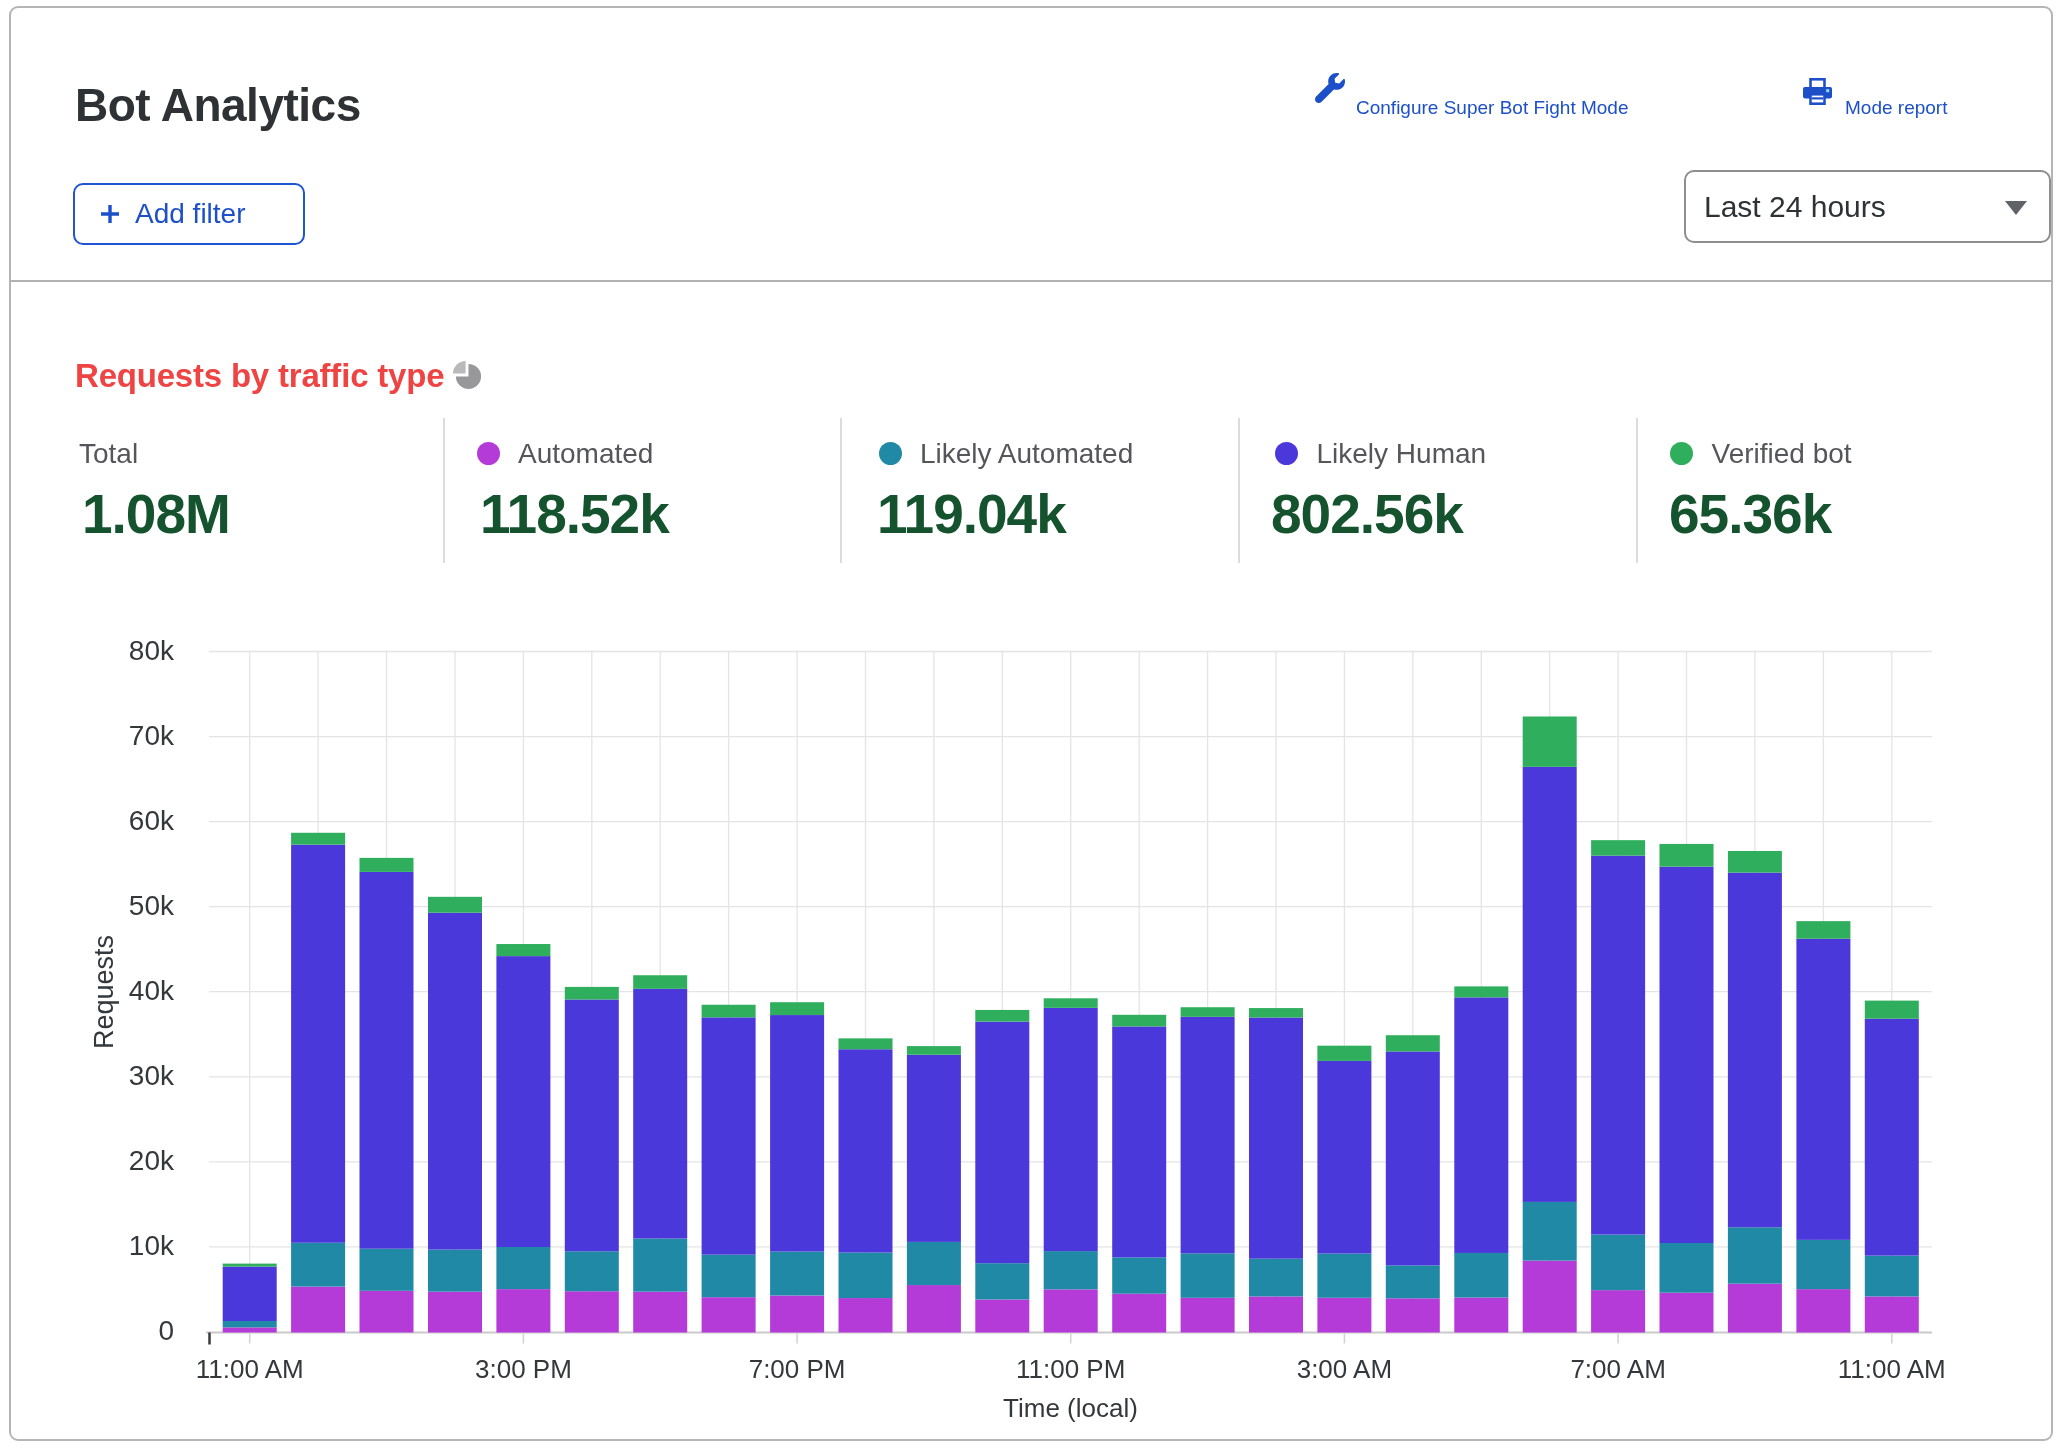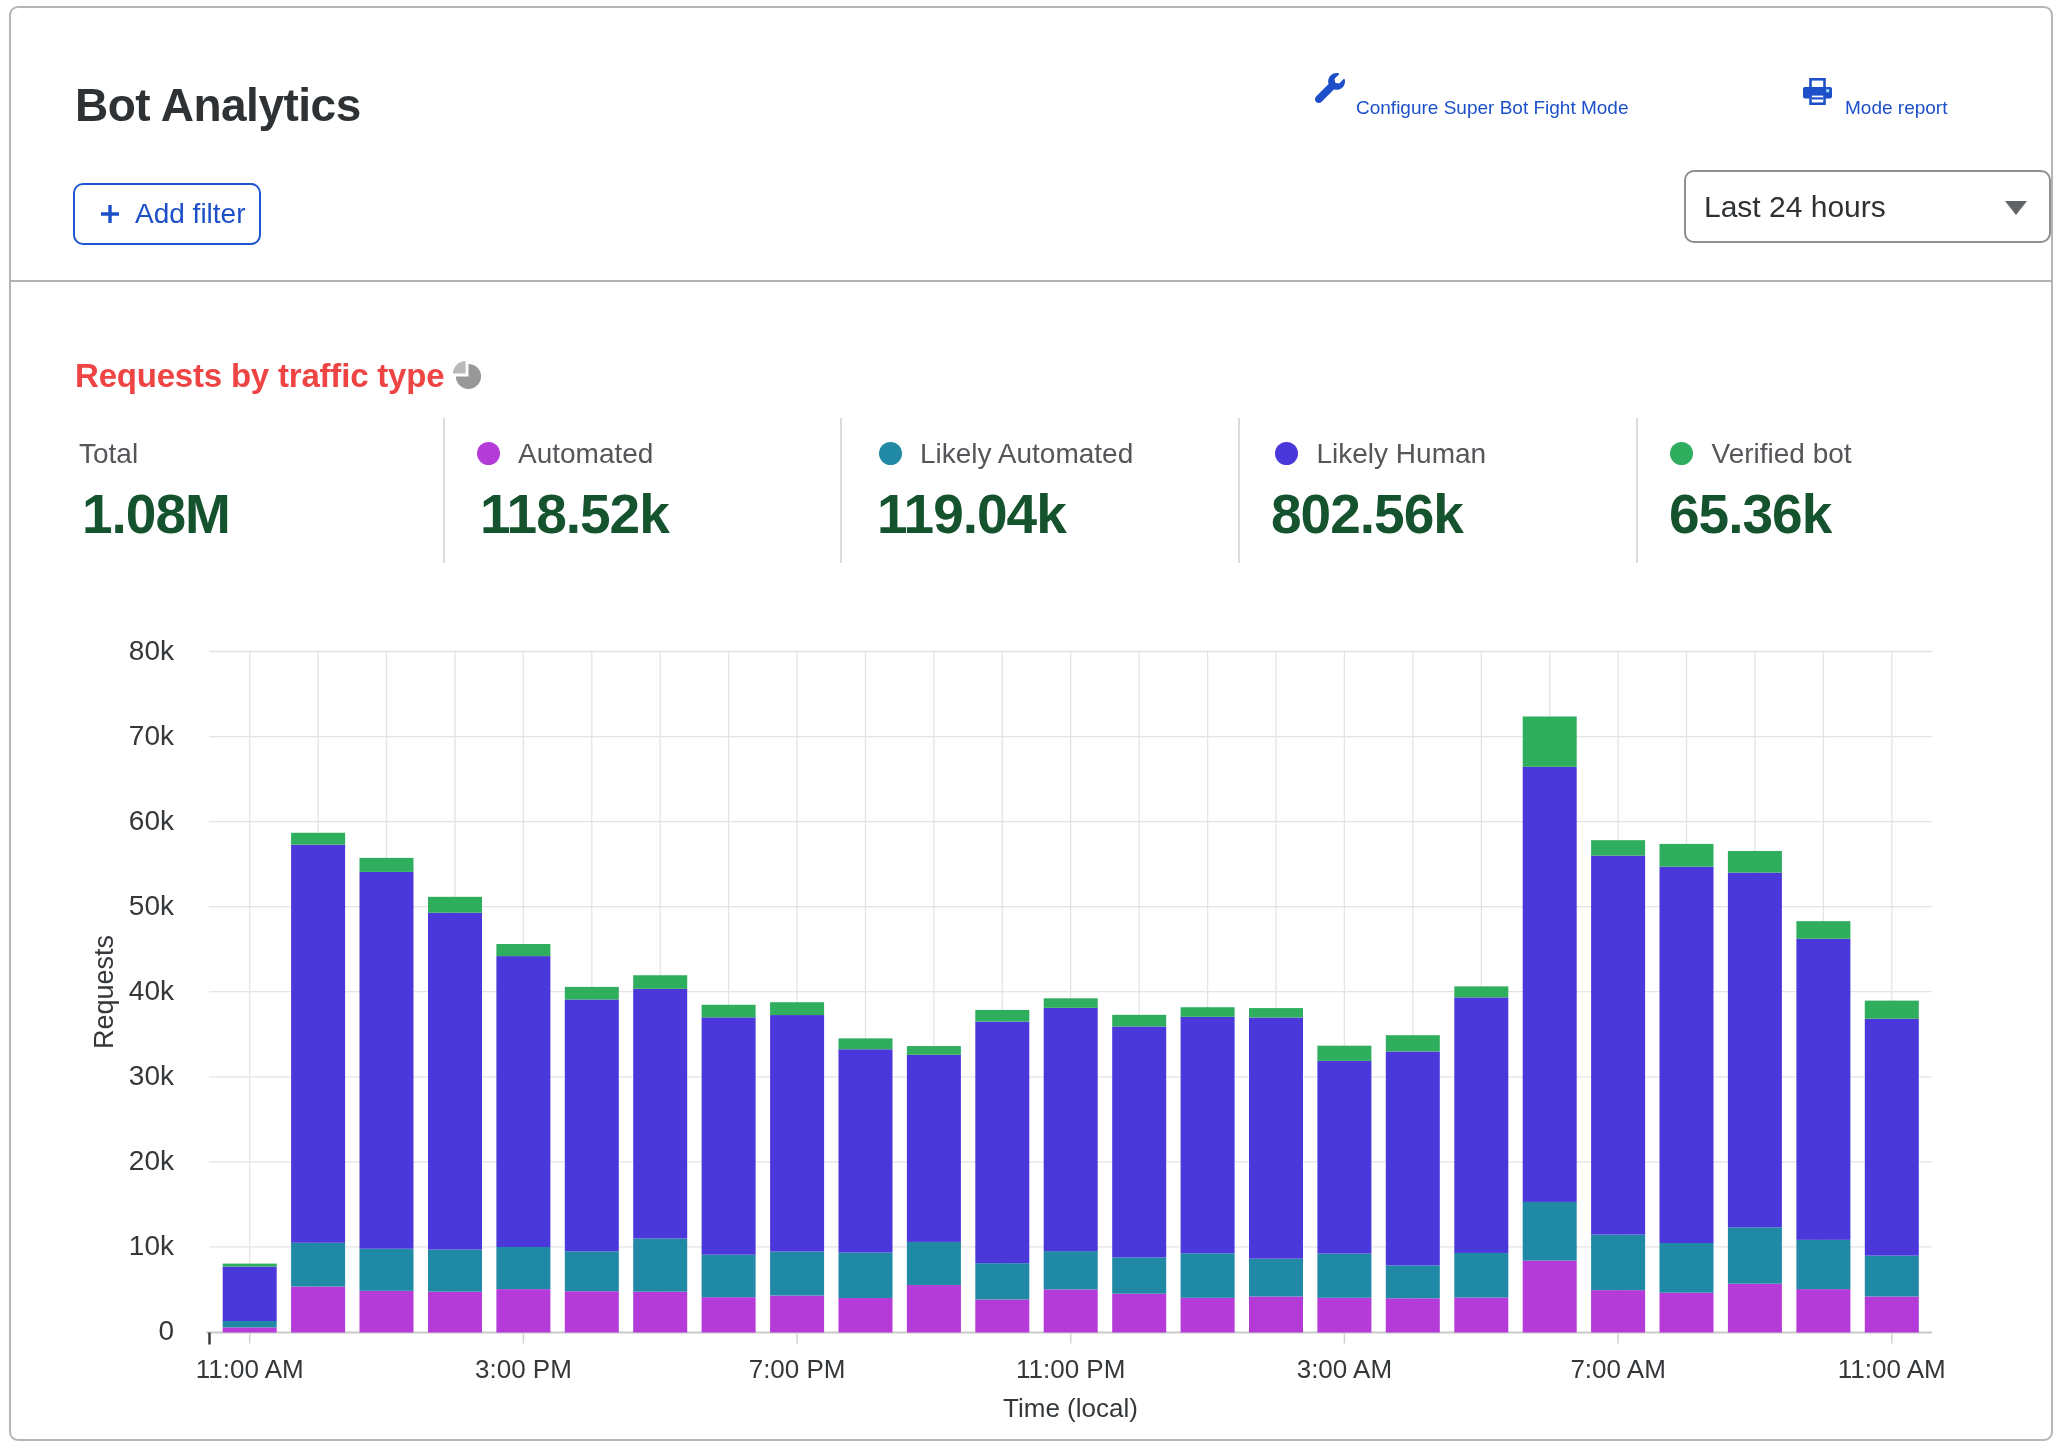--- a/index.html
+++ b/index.html
@@ -1,19 +1,19 @@
 <!DOCTYPE html>
 <html><head><meta charset="utf-8"><style>
 * { margin:0; padding:0; box-sizing:border-box; }
 html,body { width:2062px; height:1450px; background:#fff; font-family:"Liberation Sans", sans-serif; position:relative; overflow:hidden; }
 .card { position:absolute; left:9px; top:6px; width:2044px; height:1435px; border:2px solid #b5b5b5; border-radius:9px; }
 .hdiv { position:absolute; left:10px; top:279.5px; width:2042px; height:2.5px; background:#b2b2b2; }
 .title { position:absolute; left:75px; top:78px; font-size:46px; font-weight:700; letter-spacing:-0.5px; color:#2f3235; }
 .link { position:absolute; top:82px; font-size:19px; color:#1d50c8;margin-top:15px; }
-.btn { position:absolute; left:73px; top:183px; width:188px; height:62px; border:2px solid #1f55d0; border-radius:10px; display:flex; align-items:center; padding-left:23px; gap:13px; }
+.btn { position:absolute; left:73px; top:183px; width:232px; height:62px; border:2px solid #1f55d0; border-radius:10px; display:flex; align-items:center; padding-left:23px; gap:13px; }
 .btn span { font-size:28px; color:#1d50c8; }
 .dd { position:absolute; left:1684px; top:170px; width:367px; height:73px; border:2px solid #8e8e8e; border-radius:10px; display:flex; align-items:center; padding-left:18px; }
 .dd span { font-size:30px; color:#2f3235; }
 .caret { position:absolute; right:22px; top:29px; width:0; height:0; border-left:11px solid transparent; border-right:11px solid transparent; border-top:14px solid #5f6368; }
 .h2 { position:absolute; left:75px; top:357px; font-size:33px; font-weight:700; letter-spacing:-0.2px; color:#ef4444; }
 .vdiv { position:absolute; top:418px; width:2px; height:145px; background:#dcdcdc; }
 .dot { position:absolute; top:442px; width:23px; height:23px; border-radius:50%; }
 .slabel { position:absolute; top:438px; font-size:28px; color:#54565a; }
 .svalue { position:absolute; top:482px; font-size:55px; font-weight:700; letter-spacing:-1px; color:#14532d; }
 </style></head>

